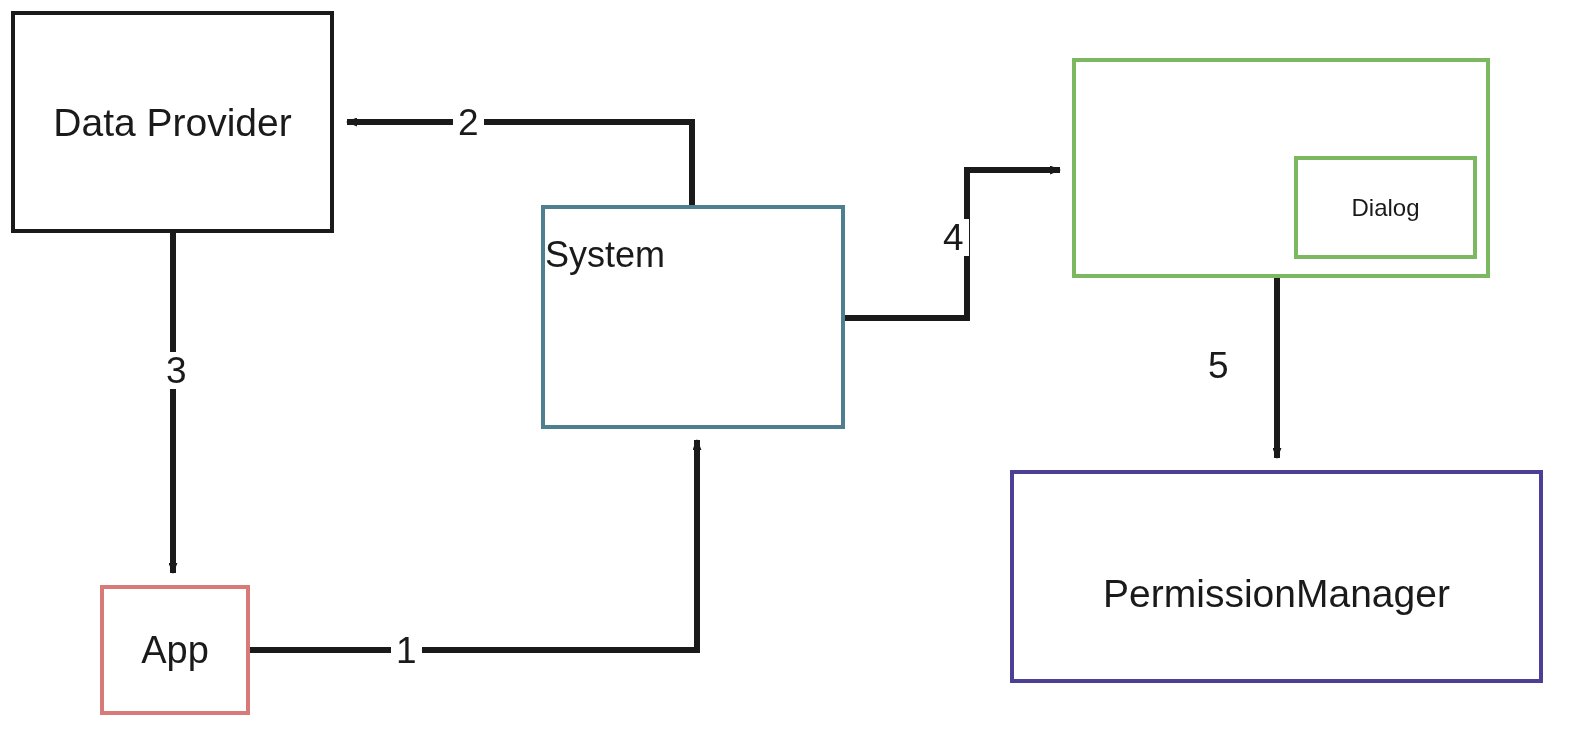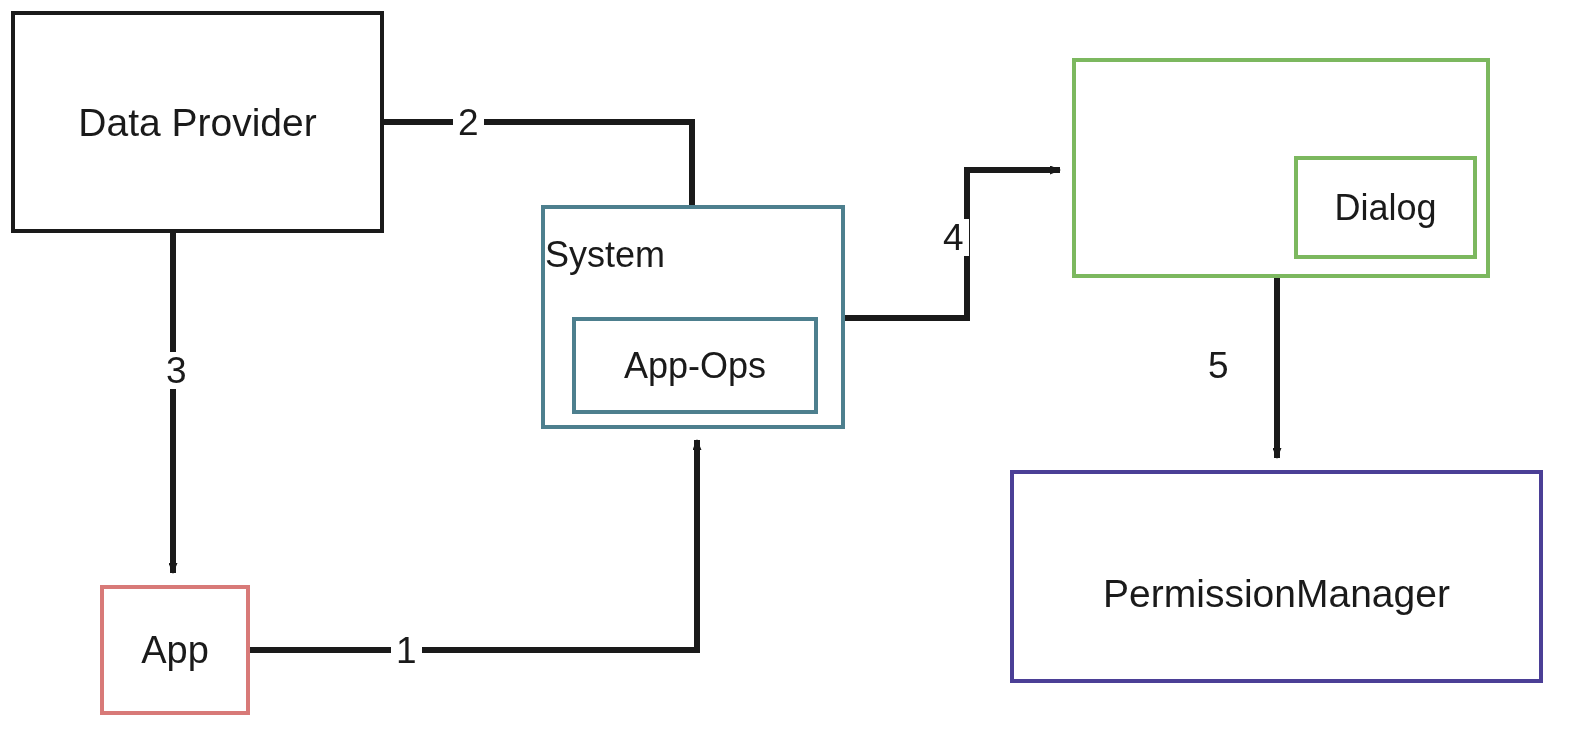--- a/index.html
+++ b/index.html
@@ -33,21 +33,21 @@
     justify-content: center;
   }
   .node-label {
     font-family: "Liberation Sans", sans-serif;
     color: #1a1a1a;
     white-space: nowrap;
     line-height: 1;
   }
   
   #node-data-provider {
-    left: 11px; top: 11px; width: 373px; height: 222px;
+    left: 11px; top: 11px; width: 323px; height: 222px;
     border: 4px solid #1a1a1a;
   }
   #node-data-provider .node-label { font-size: 39px; }
   
   #node-app {
     left: 100px; top: 585px; width: 150px; height: 130px;
     border: 4px solid #d87a78;
   }
   #node-app .node-label { font-size: 38px; }
   
@@ -77,21 +77,21 @@
     position: absolute;
     left: 0; right: 0; top: 26px;
     text-align: center;
     font-size: 36px;
   }
   
   #node-dialog {
     left: 218px; top: 94px; width: 183px; height: 103px;
     border: 4px solid #7cb85f;
   }
-  #node-dialog .node-label { font-size: 36px; }
+  #node-dialog .node-label { font-size: 24px; }
   
   #node-permission-manager {
     left: 1010px; top: 470px; width: 533px; height: 213px;
     border: 4px solid #4b3f96;
   }
   #node-permission-manager .node-label { font-size: 39px; margin-top: 34px; }
   
   .edge-label {
     position: absolute;
     font-family: "Liberation Sans", sans-serif;
@@ -134,23 +134,20 @@
   <div class="node-box" id="node-data-provider">
     <span class="node-label">Data Provider</span>
   </div>
 
   <div class="node-box" id="node-app">
     <span class="node-label">App</span>
   </div>
 
   <div class="node-box" id="node-system">
     <span class="node-label node-title">System</span>
-    <div class="node-box" id="node-app-ops">
-      <span class="node-label">App-Ops</span>
-    </div>
   </div>
 
   <div class="node-box" id="node-system-ui">
     <div class="node-box" id="node-dialog">
       <span class="node-label">Dialog</span>
     </div>
   </div>
 
   <div class="node-box" id="node-permission-manager">
     <span class="node-label">PermissionManager</span>

